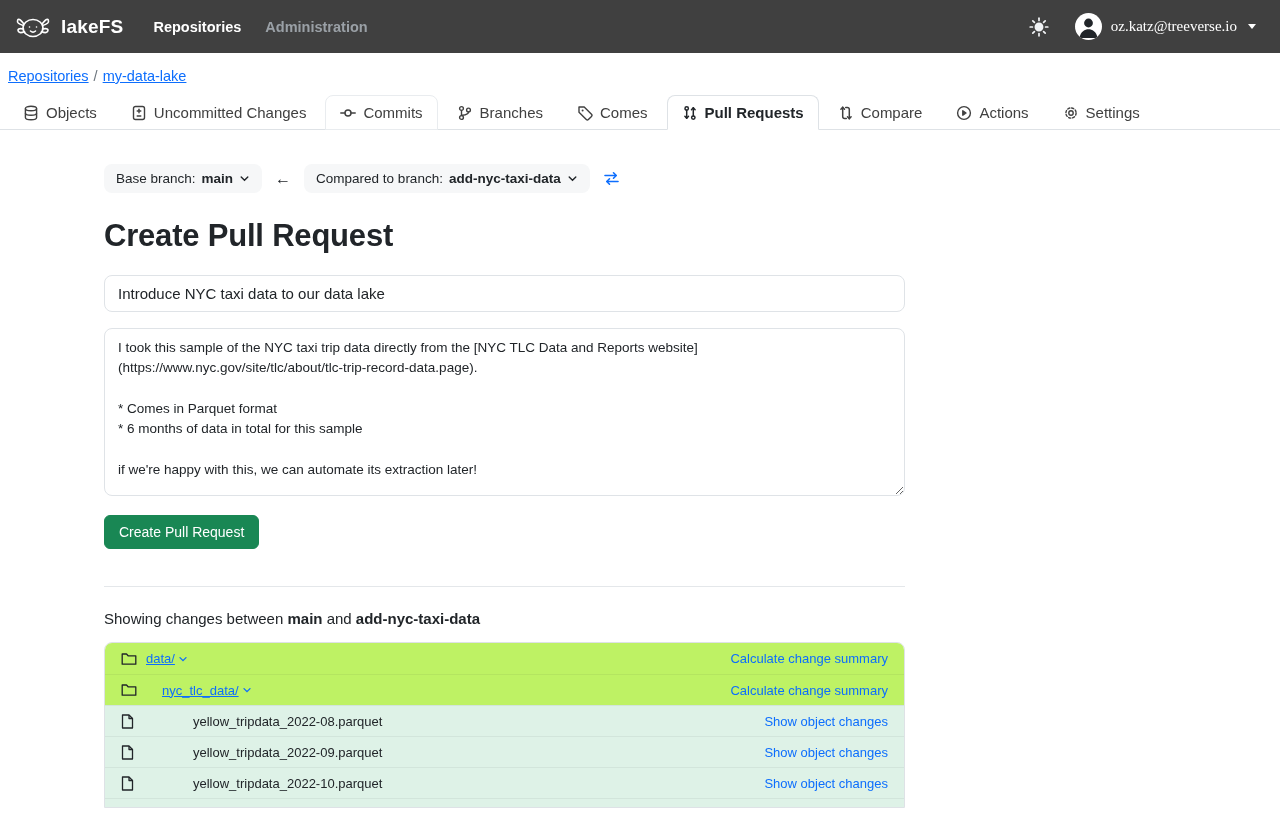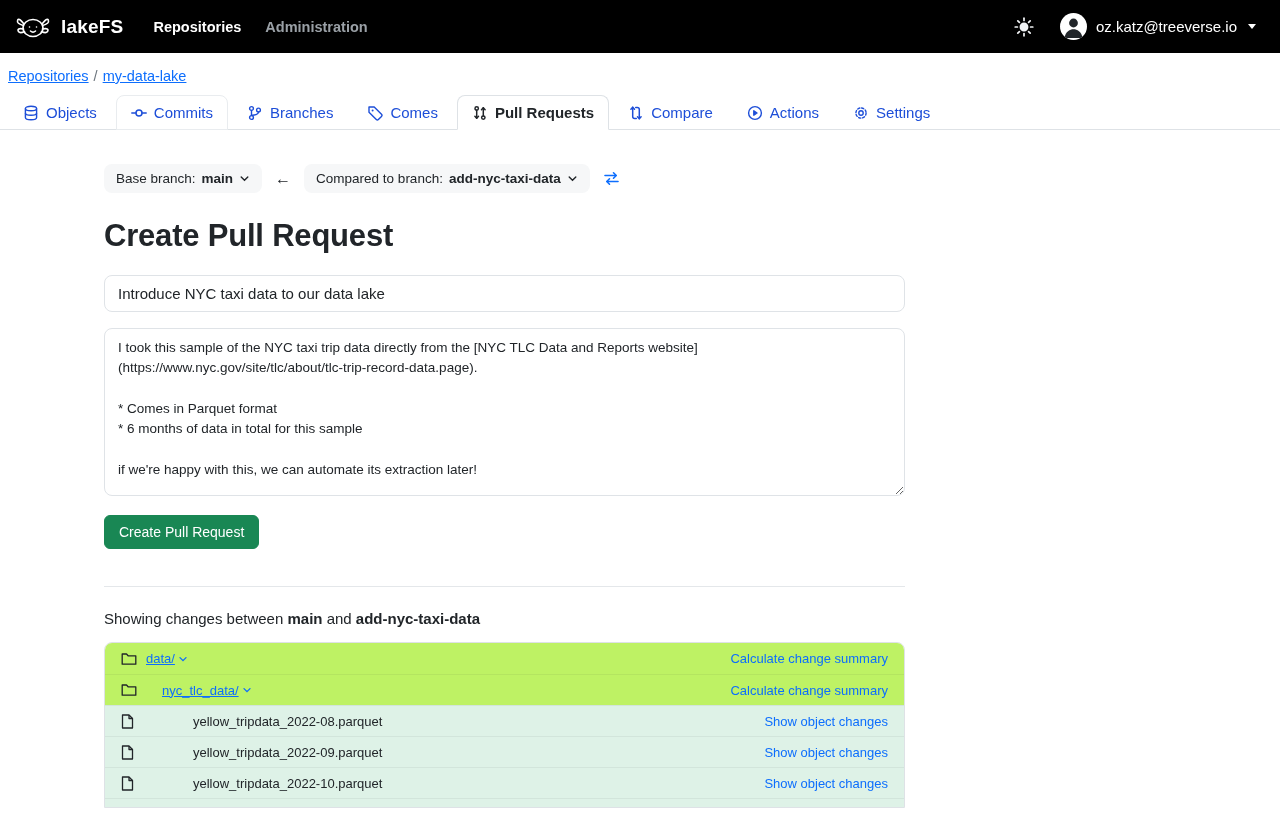--- a/index.html
+++ b/index.html
@@ -6,29 +6,29 @@
   html,body { margin:0; padding:0; }
   body {
     width:1280px; height:827px; overflow:hidden;
     background:#ffffff; color:#212529;
     font-family:"Liberation Sans", sans-serif;
   }
   a { cursor:pointer; }
 
   
   .navbar {
-    height:53px; background:#000000; display:flex; align-items:center;
+    height:53px; background:#404040; display:flex; align-items:center;
     padding:0 24px 0 14px; color:#fff;
   }
   .brand { display:flex; align-items:center; gap:9px; margin-right:30px; }
   .brand-name { font-size:19px; font-weight:700; letter-spacing:.2px; }
   .nav-links { display:flex; gap:24px; }
   .nav-link { font-size:14.5px; font-weight:600; color:#fff; text-decoration:none; }
   .nav-link.dim { color:#9aa0a6; }
-  .nav-right { margin-left:auto; display:flex; align-items:center; gap:26px; }
+  .nav-right { margin-left:auto; display:flex; align-items:center; gap:26px;font-family:Liberation Serif, serif; }
   .theme-toggle { display:flex; align-items:center; cursor:pointer; }
   .user-menu { display:flex; align-items:center; gap:9px; cursor:pointer; }
   .avatar {
     width:27px; height:27px; border-radius:50%; background:#fff;
     display:flex; align-items:center; justify-content:center; overflow:hidden;
   }
   .user-email { font-size:15px; color:#fff; }
   .caret-down {
     width:0; height:0; border-left:4.5px solid transparent;
     border-right:4.5px solid transparent; border-top:5px solid #fff; margin-left:2px;
@@ -36,21 +36,21 @@
 
   
   .breadcrumb { padding:15px 8px 11px 8px; font-size:14.5px; }
   .breadcrumb a { color:#0d6efd; text-decoration:underline; }
   .crumb-sep { color:#6c757d; margin:0 5px; }
 
   
   .tabs { display:flex; align-items:flex-end; padding:0 8px; border-bottom:1px solid #dee2e6; }
   .tab {
     display:flex; align-items:center; gap:7px; padding:8px 14px; margin:0 4px -1px 0;
-    font-size:15px; color:#1d4ed8; text-decoration:none; white-space:nowrap;
+    font-size:15px; color:#404040; text-decoration:none; white-space:nowrap;
     border:1px solid transparent; border-radius:8px 8px 0 0; background:transparent;
   }
   .tab svg { flex:0 0 auto; }
   .tab.hovered { background:#fff; border-color:#e9ecef; }
   .tab.active {
     background:#fff; border-color:#dee2e6 #dee2e6 #ffffff #dee2e6;
     color:#212529; font-weight:700;
   }
 
   
@@ -175,20 +175,31 @@
 <nav class="tabs">
   <a class="tab">
     <span style="display:flex">
       <svg width="16" height="16" viewBox="0 0 16 16" fill="none" stroke="currentColor" stroke-width="1.4">
         <ellipse cx="8" cy="3.5" rx="5.6" ry="2.2"></ellipse>
         <path d="M2.4 3.5v9c0 1.2 2.5 2.2 5.6 2.2s5.6-1 5.6-2.2v-9"></path>
         <path d="M2.4 8c0 1.2 2.5 2.2 5.6 2.2s5.6-1 5.6-2.2"></path>
       </svg>
     </span>
       <span>Objects</span>
+  </a>
+  <a class="tab">
+    <span style="display:flex">
+      <svg width="16" height="16" viewBox="0 0 16 16" fill="none" stroke="currentColor" stroke-width="1.4" stroke-linecap="round">
+        <rect x="2.5" y="1.5" width="11" height="13" rx="2"></rect>
+        <line x1="8" y1="4.2" x2="8" y2="7.8"></line>
+          <line x1="6.2" y1="6" x2="9.8" y2="6"></line>
+        <line x1="6.2" y1="11" x2="9.8" y2="11"></line>
+      </svg>
+    </span>
+      <span>Uncommitted Changes</span>
   </a>
   <a class="tab hovered">
     <span style="display:flex">
       <svg width="16" height="16" viewBox="0 0 16 16" fill="none" stroke="currentColor" stroke-width="1.5" stroke-linecap="round">
         <circle cx="8" cy="8" r="3"></circle>
         <line x1="0.8" y1="8" x2="4.6" y2="8"></line>
           <line x1="11.4" y1="8" x2="15.2" y2="8"></line>
       </svg>
     </span>
       <span>Commits</span>

